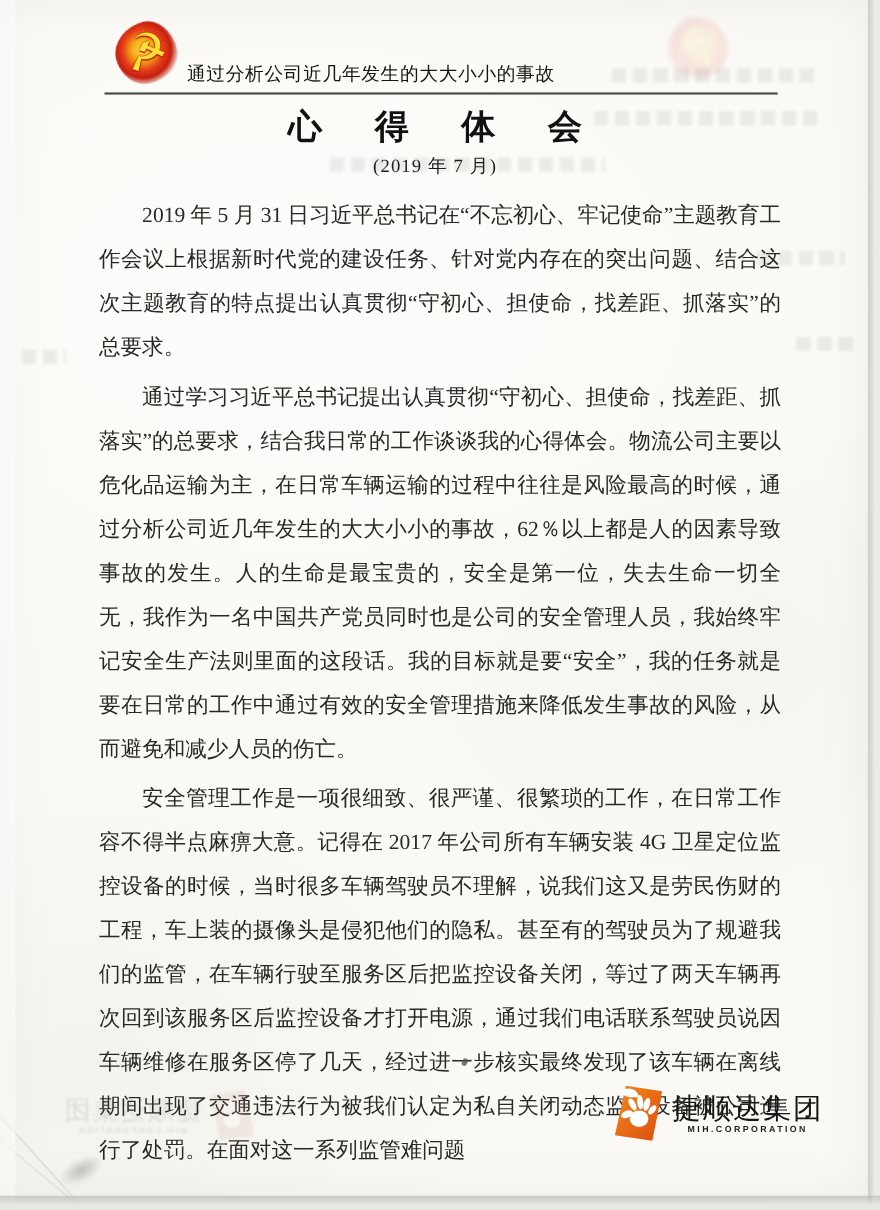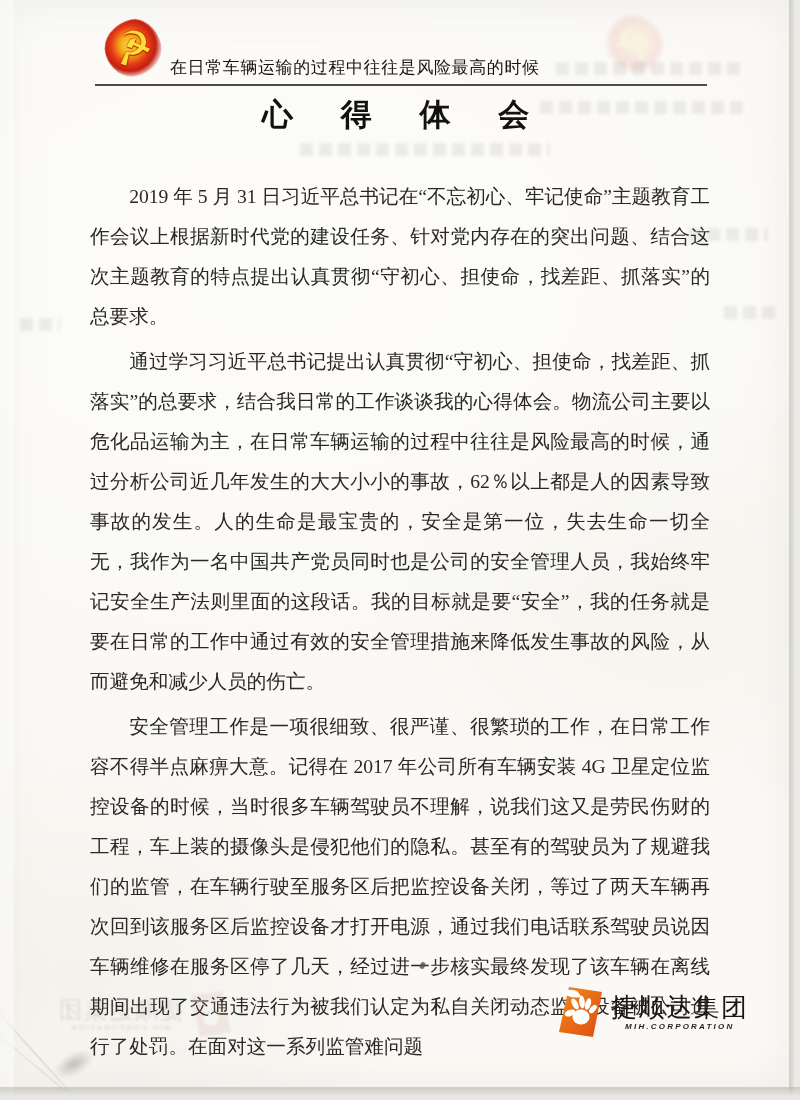--- a/index.html
+++ b/index.html
@@ -45,21 +45,21 @@
   .body-text{position:absolute;left:85px;top:172px;width:630px;
     font-size:19.6px;line-height:40px;color:#2a2825;text-align:justify;}
   .para{text-indent:2em;margin:5px;}
 
   
   .logo-unit{display:flex;align-items:center;gap:7px;}
   .logo-mark{width:46px;height:52px;flex:0 0 auto;}
   .logo-textcol{display:flex;flex-direction:column;align-items:center;}
   .brand-text{font-family:"Liberation Sans","DejaVu Sans",sans-serif;font-weight:400;
     font-size:26px;letter-spacing:1.5px;color:#171615;white-space:nowrap;line-height:1.1;}
-  .brand-sub{font-family:"Liberation Sans","DejaVu Sans",sans-serif;font-style:italic;font-weight:700;
+  .brand-sub{font-family:"Liberation Sans","DejaVu Sans",sans-serif;font-weight:700;
     font-size:8px;letter-spacing:2.2px;color:#201f1e;margin-top:1px;white-space:nowrap;}
   .footer-logo{position:absolute;left:558px;top:986px;}
 
   
   .ghost{pointer-events:none;}
   .ghost-emblem{position:absolute;left:604px;top:14px;width:60px;height:60px;
     opacity:.10;filter:blur(2px);transform:scaleX(-1);}
   .ghost-logo{position:absolute;left:92px;top:990px;opacity:.10;
     filter:blur(1.2px) grayscale(55%);transform:scaleX(-1);transform-origin:70px 26px;}
   .streak{position:absolute;height:13px;opacity:.11;filter:blur(1.6px);
@@ -95,24 +95,25 @@
   <div class="streak s2 ghost"></div>
   <div class="streak s3 ghost"></div>
   <div class="streak s4 ghost"></div>
   <div class="streak s5 ghost"></div>
   <div class="streak s6 ghost"></div>
 
   <div class="emblem">
     <div class="blob"></div>
     <div class="glyph">☭</div>
   </div>
-  <div class="org-name">在日常车辆运输的过程中往往是风险最高的时候</div>
+  <div class="org-name">通过分析公司近几年发生的大大小小的事故</div>
   <div class="rule"></div>
 
   <div class="doc-title">心 得 体 会</div>
+  <div class="doc-date">(2019 年 7 月)</div>
 
   <div class="body-text">
       <p class="para">2019 年 5 月 31 日习近平总书记在“不忘初心、牢记使命”主题教育工作会议上根据新时代党的建设任务、针对党内存在的突出问题、结合这次主题教育的特点提出认真贯彻“守初心、担使命，找差距、抓落实”的总要求。</p>
       <p class="para">通过学习习近平总书记提出认真贯彻“守初心、担使命，找差距、抓落实”的总要求，结合我日常的工作谈谈我的心得体会。物流公司主要以危化品运输为主，在日常车辆运输的过程中往往是风险最高的时候，通过分析公司近几年发生的大大小小的事故，62％以上都是人的因素导致事故的发生。人的生命是最宝贵的，安全是第一位，失去生命一切全无，我作为一名中国共产党员同时也是公司的安全管理人员，我始终牢记安全生产法则里面的这段话。我的目标就是要“安全”，我的任务就是要在日常的工作中通过有效的安全管理措施来降低发生事故的风险，从而避免和减少人员的伤亡。</p>
       <p class="para">安全管理工作是一项很细致、很严谨、很繁琐的工作，在日常工作容不得半点麻痹大意。记得在 2017 年公司所有车辆安装 4G 卫星定位监控设备的时候，当时很多车辆驾驶员不理解，说我们这又是劳民伤财的工程，车上装的摄像头是侵犯他们的隐私。甚至有的驾驶员为了规避我们的监管，在车辆行驶至服务区后把监控设备关闭，等过了两天车辆再次回到该服务区后监控设备才打开电源，通过我们电话联系驾驶员说因车辆维修在服务区停了几天，经过进一步核实最终发现了该车辆在离线期间出现了交通违法行为被我们认定为私自关闭动态监控设备被公司进行了处罚。在面对这一系列监管难问题</p>
     </div>
 
   <div class="footer-logo">
     <div class="logo-unit">
       <svg class="logo-mark" viewBox="0 0 46 52">

